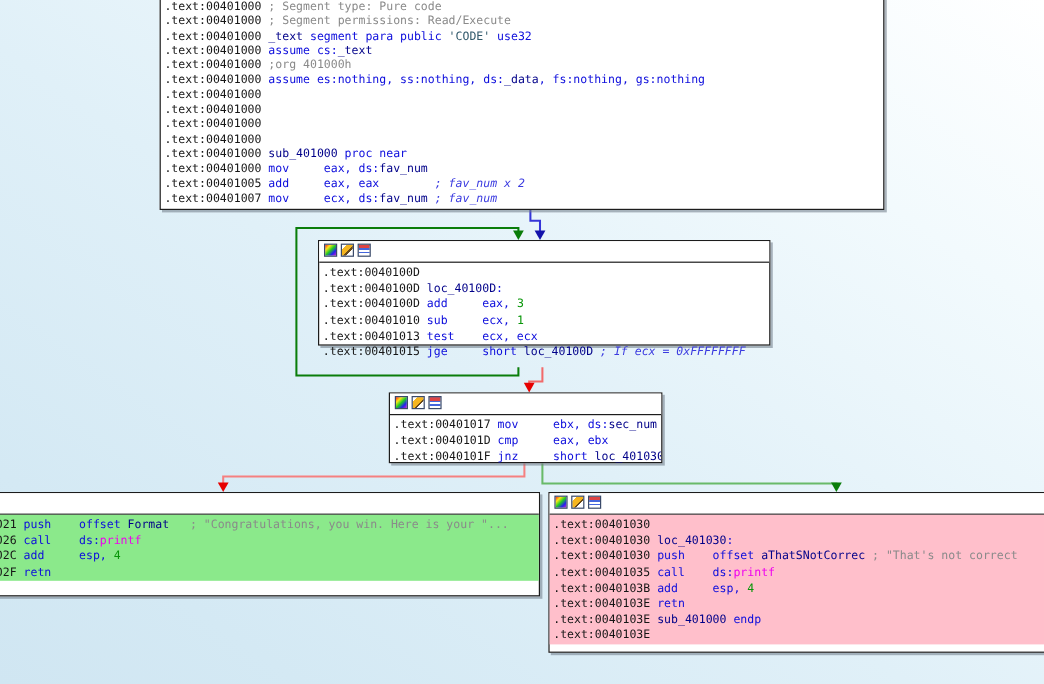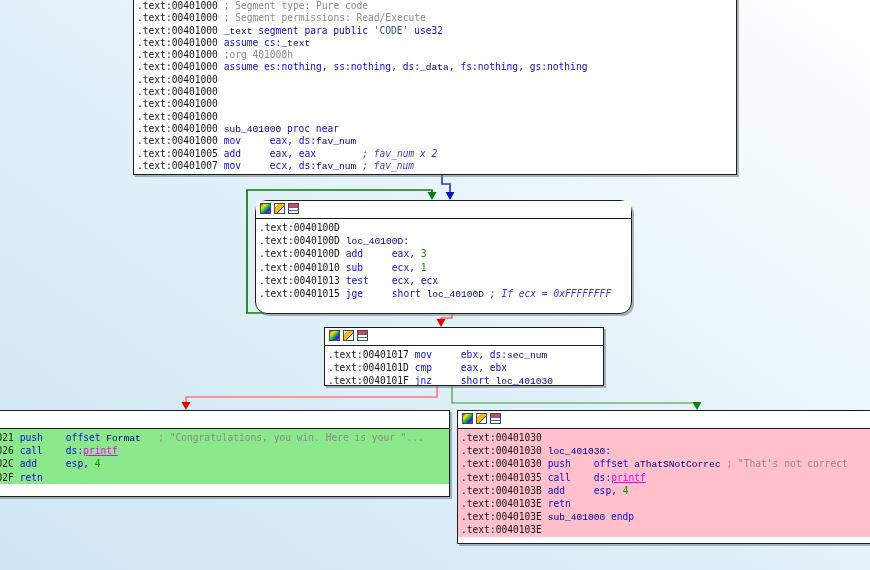--- a/index.html
+++ b/index.html
@@ -16,33 +16,33 @@
   .titlebar{height:17px;background:#fff;border-bottom:1px solid #1c1c1c;white-space:nowrap;overflow:hidden;padding-left:2px;}
   .ico{width:11px;height:11px;display:inline-block;margin:2px 1px 0 2px;border:1px solid #3a4a6a;box-sizing:border-box;vertical-align:top;background:#fff;}
   .ico-palette{background:linear-gradient(135deg,#ff1a1a 0%,#ffe61a 25%,#22cc22 50%,#2222ee 75%,#cc22cc 100%);}
   .ico-pencil{background:linear-gradient(135deg,#ffffff 22%,#f5b51f 22%,#f5b51f 56%,#6a4a1a 56%,#6a4a1a 66%,#ffffff 66%);}
   .ico-group{background-image:linear-gradient(#dd4444 0 3px,rgba(0,0,0,0) 3px),repeating-linear-gradient(#4466dd 0 1px,#ffffff 1px 3px);}
   .code{padding:2px 0 0 3px;white-space:pre;overflow:hidden;font-size:9.6px;line-height:13.2px;}
   .code-line{height:13.2px;}
   #blk-b0{left:133px;top:-3px;width:604px;height:178px;}
   #blk-b0 .code{line-height:12.3px;}
   #blk-b0 .code-line{height:12.3px;}
-  #blk-b1{left:255px;top:200px;width:377px;height:114px;border-radius:12px;}
-  #blk-b2{left:324px;top:327px;width:280px;height:59px;}
+  #blk-b1{left:265px;top:200px;width:377px;height:88px;}
+  #blk-b2{left:324px;top:327px;width:228px;height:59px;}
   #blk-b3{left:-71px;top:410px;width:521px;height:87px;}
   #blk-b4{left:457px;top:410px;width:420px;height:134px;}
   .body-green{background:#8be98b;}
   .body-pink{background:#ffbfcb;}
   .t-a{color:#161616;margin-top:25px;}
   .t-i{color:#0c0cdc;}
-  .t-n{color:#000089;font-family:Liberation Mono, monospace;}
+  .t-n{color:#000089;}
   .t-g{color:#8a8a8a;}
   .t-c{color:#3b3be0;font-style:italic;}
   .t-u{color:#089608;}
-  .t-p{color:#ef00ef;text-decoration:underline;}
+  .t-p{color:#ef00ef;}
   .t-s{color:#31596b;}
 </style>
 </head>
 <body>
 
 <div class="stage">
 
   <svg class="edges" width="870" height="570" id="edges">
       <polyline points="442,175 442,184 450,184 450,193" fill="none" stroke="#3535d8" stroke-width="1.7"></polyline>
       <polygon points="445.5,192 454.5,192 450,200" fill="#1212aa"></polygon>

